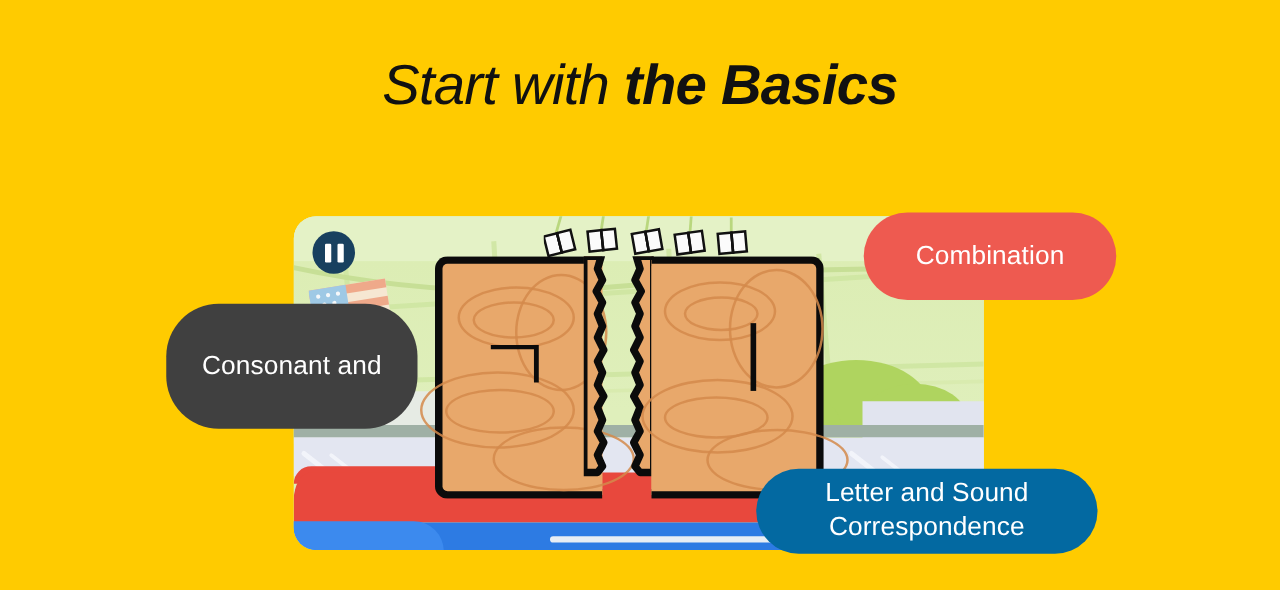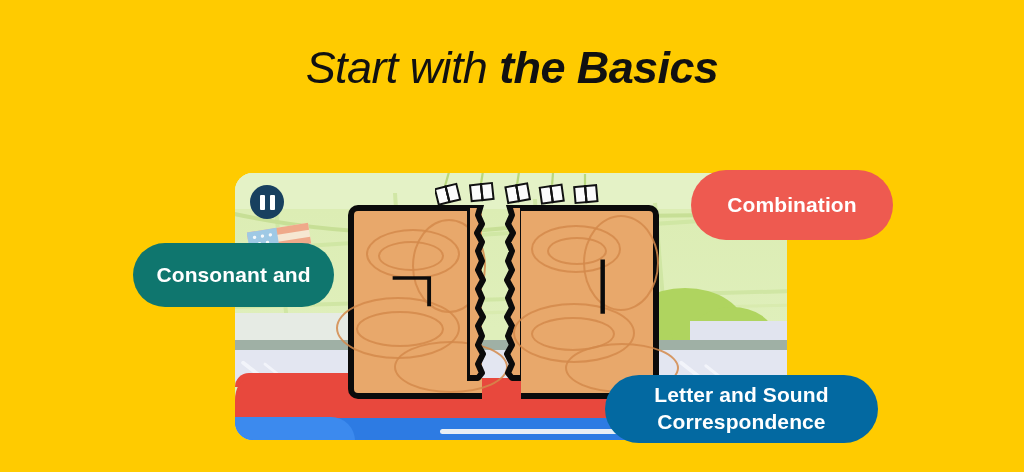--- a/index.html
+++ b/index.html
@@ -95,26 +95,26 @@
     border-radius:50%; background:#18405F;
     display:flex; align-items:center; justify-content:center; gap:5px;
     cursor:pointer;
   }
   .pause-btn i{ display:block; width:5px; height:15px; background:#FFFFFF; border-radius:1px; }
 
   
   .pill{
     position:absolute; display:flex; align-items:center; justify-content:center;
     text-align:center; color:#FFFFFF; font-size:21px; line-height:1.28;
-    font-weight:700; letter-spacing:.1px;
+    font-weight:400; letter-spacing:.1px;
     padding:0 20px; box-sizing:border-box;
   }
   .pill-blue{
-    left:133px; top:243px; width:201px; height:64px;
-    background:#0f766e; border-radius:42px;
+    left:133px; top:243px; width:201px; height:100px;
+    background:#404040; border-radius:42px;
   }
   .pill-red{
     left:691px; top:170px; width:202px; height:70px;
     background:#EE5A50; border-radius:35px;
   }
   .pill-purple{
     left:605px; top:375px; width:273px; height:68px;
     background:#0369a1; border-radius:34px;
   }
 </style>

